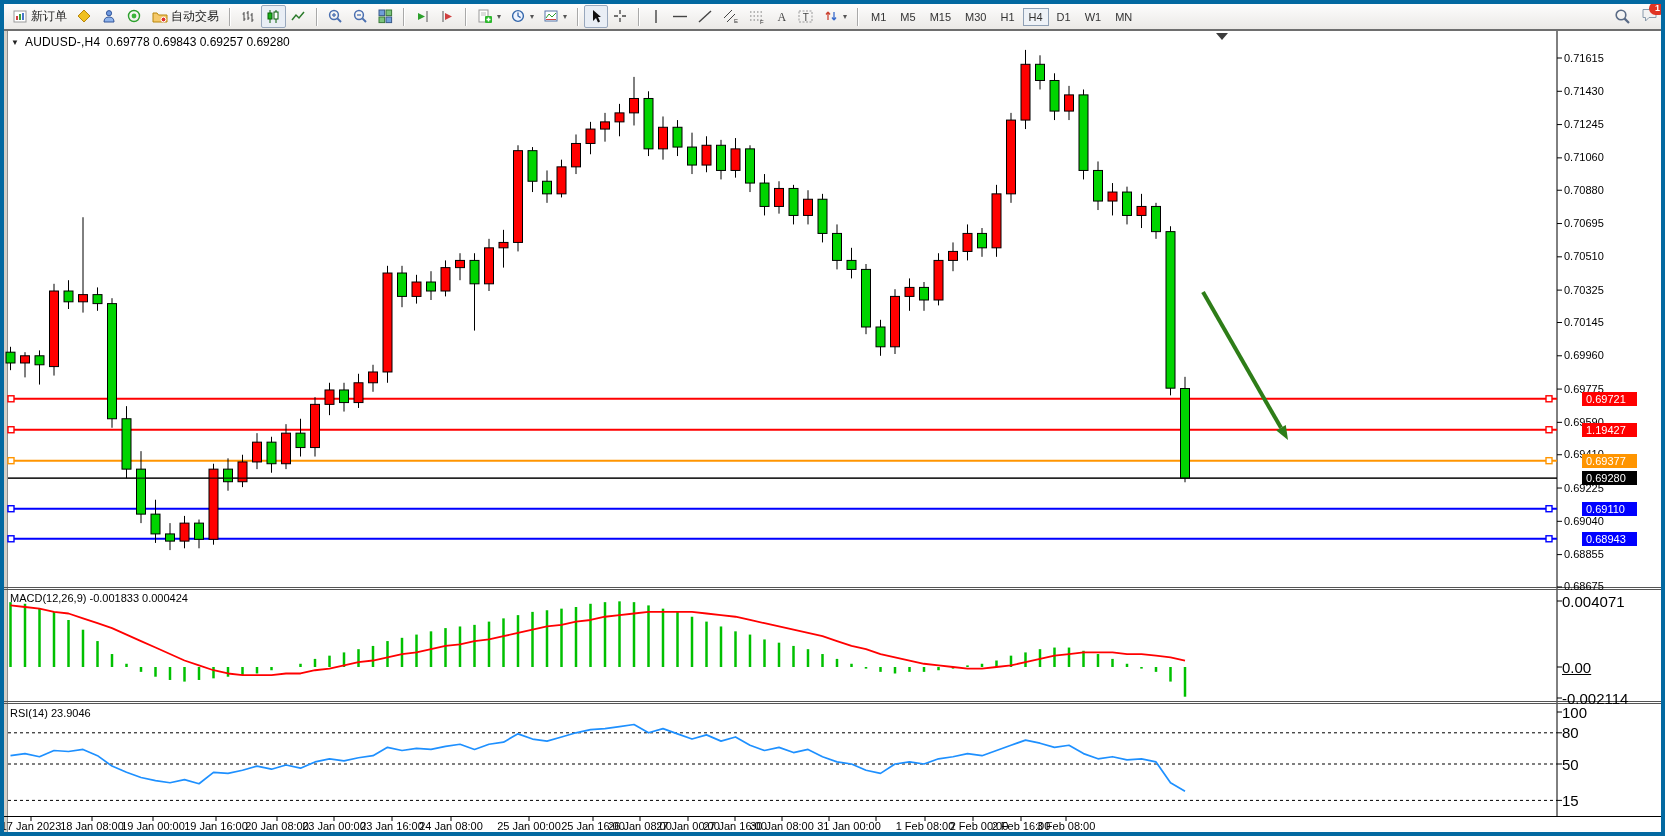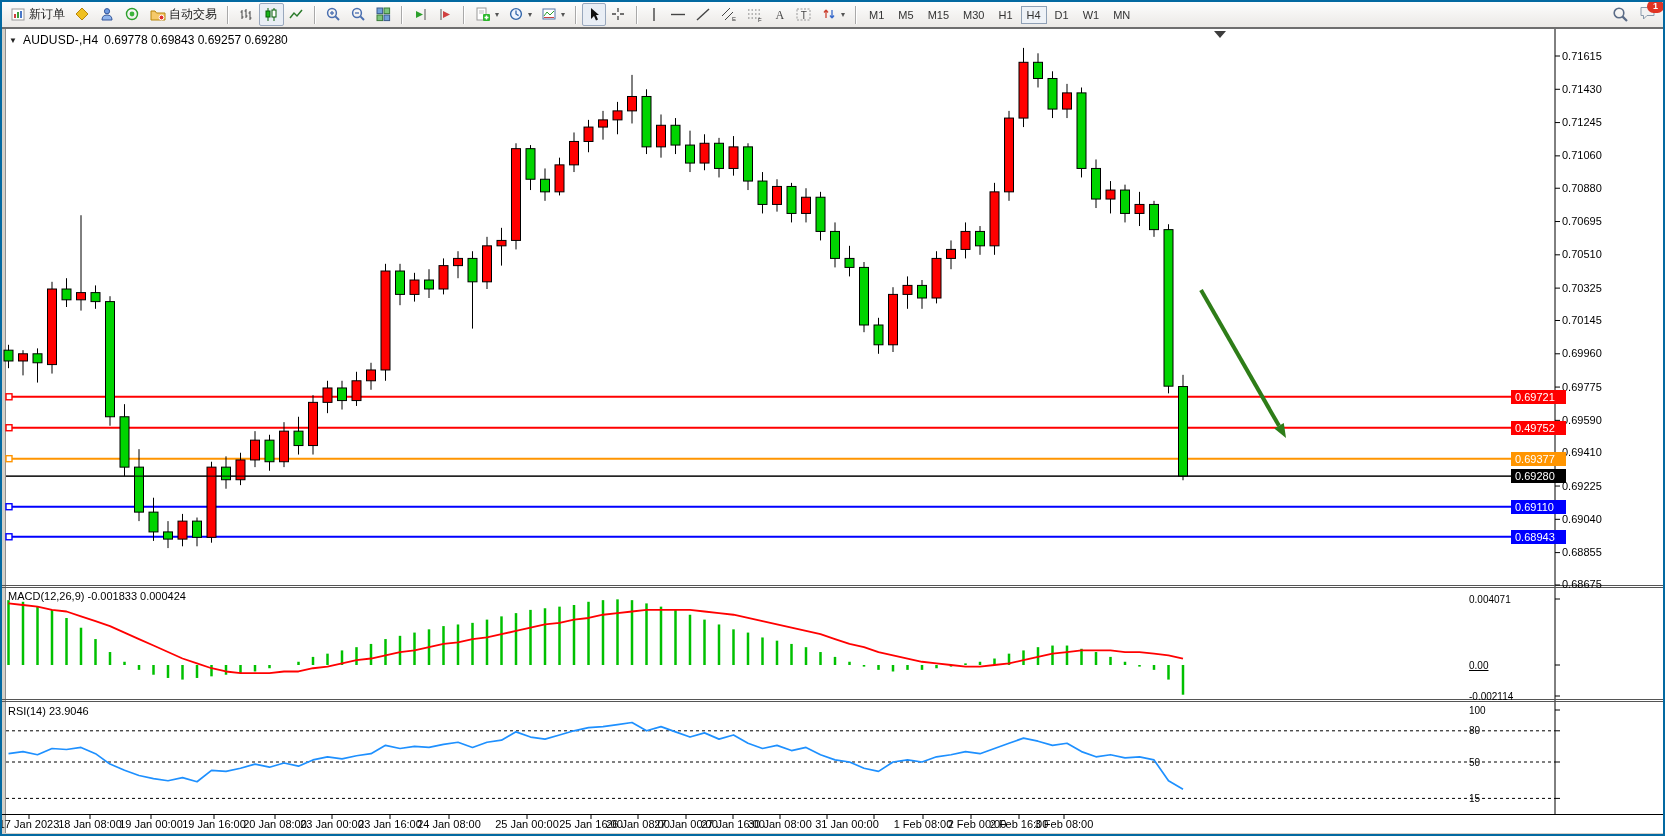--- a/index.html
+++ b/index.html
@@ -1,37 +1,37 @@
 <!DOCTYPE html>
 <html><head>
 <meta charset="utf-8">
 <style>
   html,body{margin:0;padding:0;background:#d4d0c8;}
-  .screen{position:relative;width:1665px;height:836px;background:#ffffff;font-family:"Liberation Sans",sans-serif;overflow:hidden;border:2px solid #0369a1;box-sizing:border-box;}
+  .screen{position:relative;width:1665px;height:836px;background:#ffffff;font-family:"Liberation Sans",sans-serif;overflow:hidden;border:4px solid #0369a1;box-sizing:border-box;}
   
   .toolbar{position:absolute;top:0;left:0;width:1665px;height:25px;background:linear-gradient(#fdfdfd,#ebe9e6);display:flex;align-items:center;padding-left:4px;box-sizing:border-box;z-index:5;}
   .tb-btn{height:21px;display:flex;align-items:center;gap:3px;padding:0 4px;font-size:12px;color:#222;border:1px solid transparent;border-radius:2px;white-space:nowrap;}
   .tb-btn.pressed{background:#e9eef5;border:1px solid #99a8bd;}
   .tb-sep{width:0;height:18px;border-left:1px solid #a9a9a9;border-right:1px solid #ffffff;margin:0 5px;}
   .caret{font-size:8px;color:#555;margin-left:1px;}
   .tf{font-size:11px;color:#333;padding:2px 5px;border:1px solid transparent;margin:8px 1px;}
   .tf.active{border:1px solid #8fa0b5;background:#eef2f7;}
   .tb-right{margin-left:auto;display:flex;align-items:center;gap:10px;padding-right:10px;}
   .chat-wrap{position:relative;}
   .badge{position:absolute;top:-5px;right:-7px;min-width:13px;height:13px;border-radius:7px;background:#e03423;color:#fff;font-size:9px;font-weight:bold;text-align:center;line-height:13px;padding:0 2px;}
   
   .topline{position:absolute;top:25px;left:0;width:1665px;height:2px;background:#6e6e6e;z-index:4;}
   #plot{position:absolute;top:0;left:0;z-index:1;}
   #labels{position:absolute;top:0;left:0;width:1665px;height:836px;z-index:2;pointer-events:none;}
   .chart-title{position:absolute;left:7px;top:31px;font-size:12px;color:#000;display:flex;gap:6px;align-items:center;}
   .title-dd{font-size:8px;color:#222;}
   .panel-label{position:absolute;left:6px;font-size:11px;color:#000;}
   .axis-tick-label{position:absolute;left:1560px;font-size:11px;color:#000;line-height:13px;}
-  .scale-label{position:absolute;left:1467px;font-size:10px;color:#000;line-height:13px;}
-  .price-tag{position:absolute;left:1509px;width:55px;height:14px;line-height:14px;font-size:11px;color:#fff;padding-left:4px;box-sizing:border-box;}
+  .scale-label{position:absolute;left:1558px;font-size:15px;color:#000;line-height:13px;}
+  .price-tag{position:absolute;left:1578px;width:55px;height:14px;line-height:14px;font-size:11px;color:#fff;padding-left:4px;box-sizing:border-box;}
   .date-label{position:absolute;top:816px;font-size:11px;color:#000;transform:translateX(-50%);white-space:nowrap;}
   .bottom-strip{position:absolute;left:0;top:831px;width:1665px;height:5px;background:#d4d0c8;}
   .left-strip{position:absolute;left:0;top:27px;width:3px;height:804px;background:#d4d0c8;border-right:1px solid #8f8f8f;}
 </style>
 </head>
 <body>
 
 <div class="screen">
 
   <div class="toolbar">
@@ -577,21 +577,21 @@
       <div class="axis-tick-label" style="top: 544.107px;">0.68855</div>
       <div class="axis-tick-label" style="top: 576.494px;">0.68675</div>
       <div class="scale-label" style="top: 590.501px;">0.004071</div>
       <div class="scale-label" style="top: 656.5px; text-decoration: underline;">0.00</div>
       <div class="scale-label" style="top: 687.5px;">-0.002114</div>
       <div class="scale-label" style="top: 701.5px;">100</div>
       <div class="scale-label" style="top: 722.3px;">80</div>
       <div class="scale-label" style="top: 753.5px;">50</div>
       <div class="scale-label" style="top: 789.9px;">15</div>
       <div class="price-tag" style="top: 387.787px; background: rgb(255, 0, 0);">0.69721</div>
-      <div class="price-tag" style="top: 418.735px; background: rgb(255, 0, 0);">0.49752</div>
+      <div class="price-tag" style="top: 418.735px; background: rgb(255, 0, 0);">1.19427</div>
       <div class="price-tag" style="top: 449.683px; background: rgb(255, 149, 0);">0.69377</div>
       <div class="price-tag" style="top: 467.137px; background: rgb(0, 0, 0);">0.69280</div>
       <div class="price-tag" style="top: 497.725px; background: rgb(0, 0, 255);">0.69110</div>
       <div class="price-tag" style="top: 527.773px; background: rgb(0, 0, 255);">0.68943</div>
       <div class="date-label" style="left: 27px;">17 Jan 2023</div>
       <div class="date-label" style="left: 88px;">18 Jan 08:00</div>
       <div class="date-label" style="left: 149px;">19 Jan 00:00</div>
       <div class="date-label" style="left: 212px;">19 Jan 16:00</div>
       <div class="date-label" style="left: 273px;">20 Jan 08:00</div>
       <div class="date-label" style="left: 330px;">23 Jan 00:00</div>

